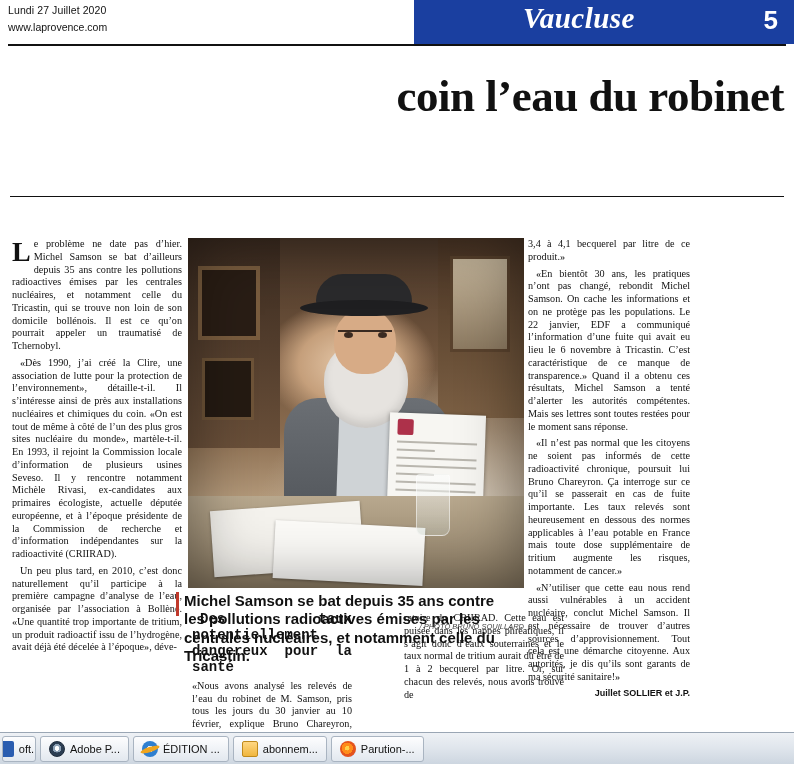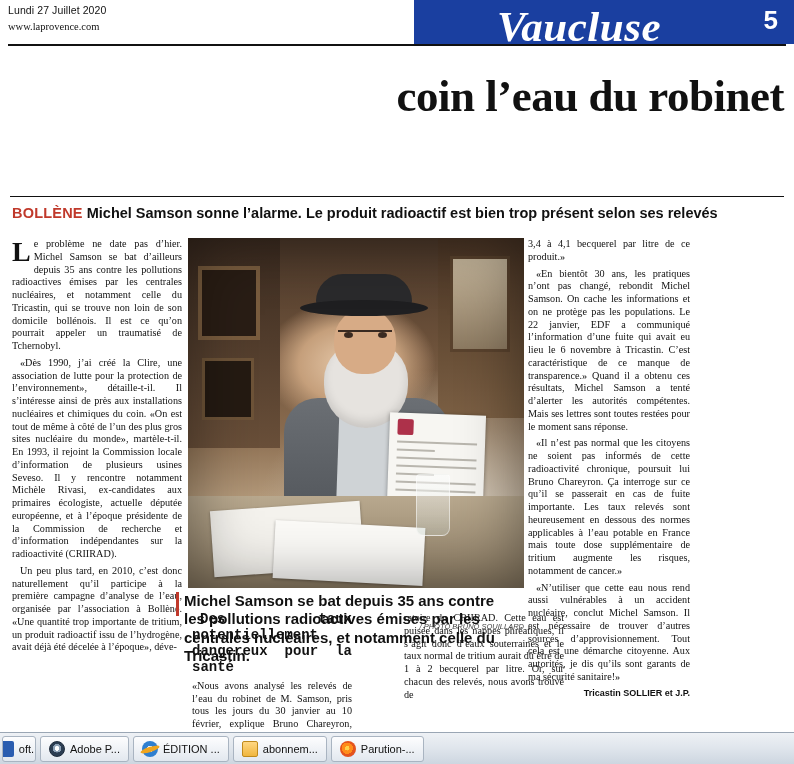--- a/index.html
+++ b/index.html
@@ -28,40 +28,40 @@
     position: absolute;
     left: 8px; top: 4px;
     font-family: "Liberation Sans", sans-serif;
     font-size: 10.5px;
     color: #111;
     letter-spacing: 0.1px;
   }
   .masthead-url {
     position: absolute;
     left: 8px; top: 21px;
-    font-family: Liberation Serif, serif;
+    font-family: Liberation Sans, sans-serif;
     font-size: 10.5px;
     color: #111;
   }
   .masthead-band {
     position: absolute;
     left: 414px; top: 0;
     width: 380px; height: 44px;
     background: #1a3fa0;
   }
   .masthead-section {
     position: absolute;
     left: 0; top: 2px;
     width: 330px;
     text-align: center;
     color: #ffffff;
     font-family: "Liberation Serif", serif;
     font-style: italic;
     font-weight: bold;
-    font-size: 43px;
+    font-size: 29px;
     letter-spacing: 0.5px;
   }
   .masthead-pagenum {
     position: absolute;
     right: 16px; top: 5px;
     color: #ffffff;
     font-family: "Liberation Sans", sans-serif;
     font-weight: bold;
     font-size: 26px;
   }
@@ -365,24 +365,20 @@
       <div class="masthead-pagenum">5</div>
     </div>
   </div>
   <div class="rule-top"></div>
 
   <div class="headline">
     <span class="l2">coin l’eau du robinet</span>
   </div>
   <div class="rule-sub"></div>
 
-  <div class="standfirst">
-    <span class="city">BOLLÈNE</span>
-    <span class="lede">Michel Samson sonne l’alarme. Le produit radioactif est bien trop présent selon ses relevés</span>
-  </div>
 
   <div class="col" id="col1">
     <p class="noindent dropcap">Le problème ne date pas d’hier. Michel Samson se bat d’ailleurs depuis 35 ans contre les pollutions radioactives émises par les centrales nucléaires, et notamment celle du Tricastin, qui se trouve non loin de son domicile bollénois. Il est ce qu’on pourrait appeler un traumatisé de Tchernobyl.</p>
     <p>«Dès 1990, j’ai créé la Clire, une association de lutte pour la protection de l’environnement», détaille-t-il. Il s’intéresse ainsi de près aux installations nucléaires et chimiques du coin. «On est tout de même à côté de l’un des plus gros sites nucléaire du monde», martèle-t-il. En 1993, il rejoint la Commission locale d’information de plusieurs usines Seveso. Il y rencontre notamment Michèle Rivasi, ex-candidates aux primaires écologiste, actuelle députée européenne, et à l’époque présidente de la Commission de recherche et d’information indépendantes sur la radioactivité (CRIIRAD).</p>
     <p>Un peu plus tard, en 2010, c’est donc naturellement qu’il participe à la première campagne d’analyse de l’eau, organisée par l’association à Bollène. «Une quantité trop importante de tritium, un produit radioactif issu de l’hydrogène, avait déjà été décelée à l’époque», déve-</p>
   </div>
 
   <div class="photo-wrap">
     <div class="photo">
       <div class="ph-wall-left"></div>
@@ -431,21 +427,21 @@
 
   <div class="col" id="col3">
     <p class="noindent">ratoire du CRIIRAD. Cette eau est puisée dans les nappes phréatiques, il s’agit donc d’eaux souterraines et le taux normal de tritium aurait dû être de 1 à 2 becquerel par litre. Or, sur chacun des relevés, nous avons trouvé de</p>
   </div>
 
   <div class="col" id="col4">
     <p class="noindent">3,4 à 4,1 becquerel par litre de ce produit.»</p>
     <p>«En bientôt 30 ans, les pratiques n’ont pas changé, rebondit Michel Samson. On cache les informations et on ne protège pas les populations. Le 22 janvier, EDF a communiqué l’information d’une fuite qui avait eu lieu le 6 novembre à Tricastin. C’est caractéristique de ce manque de transparence.» Quand il a obtenu ces résultats, Michel Samson a tenté d’alerter les autorités compétentes. Mais ses lettres sont toutes restées pour le moment sans réponse.</p>
     <p>«Il n’est pas normal que les citoyens ne soient pas informés de cette radioactivité chronique, poursuit lui Bruno Chareyron. Ça interroge sur ce qu’il se passerait en cas de fuite importante. Les taux relevés sont heureusement en dessous des normes applicables à l’eau potable en France mais toute dose supplémentaire de tritium augmente les risques, notamment de cancer.»</p>
     <p>«N’utiliser que cette eau nous rend aussi vulnérables à un accident nucléaire, conclut Michel Samson. Il est nécessaire de trouver d’autres sources d’approvisionnement. Tout cela est une démarche citoyenne. Aux autorités, je dis qu’ils sont garants de ma sécurité sanitaire!»</p>
-    <p class="signature">Tricastin SOLLIER et J.P.</p>
+    <p class="signature">Juillet SOLLIER et J.P.</p>
   </div>
 
   <div class="taskbar">
     <div class="tb-item first">
       <span class="tb-ico office"></span>
       <span>oft...</span>
     </div>
     <div class="tb-item">
       <span class="tb-ico acro"></span>
       <span>Adobe P...</span>

